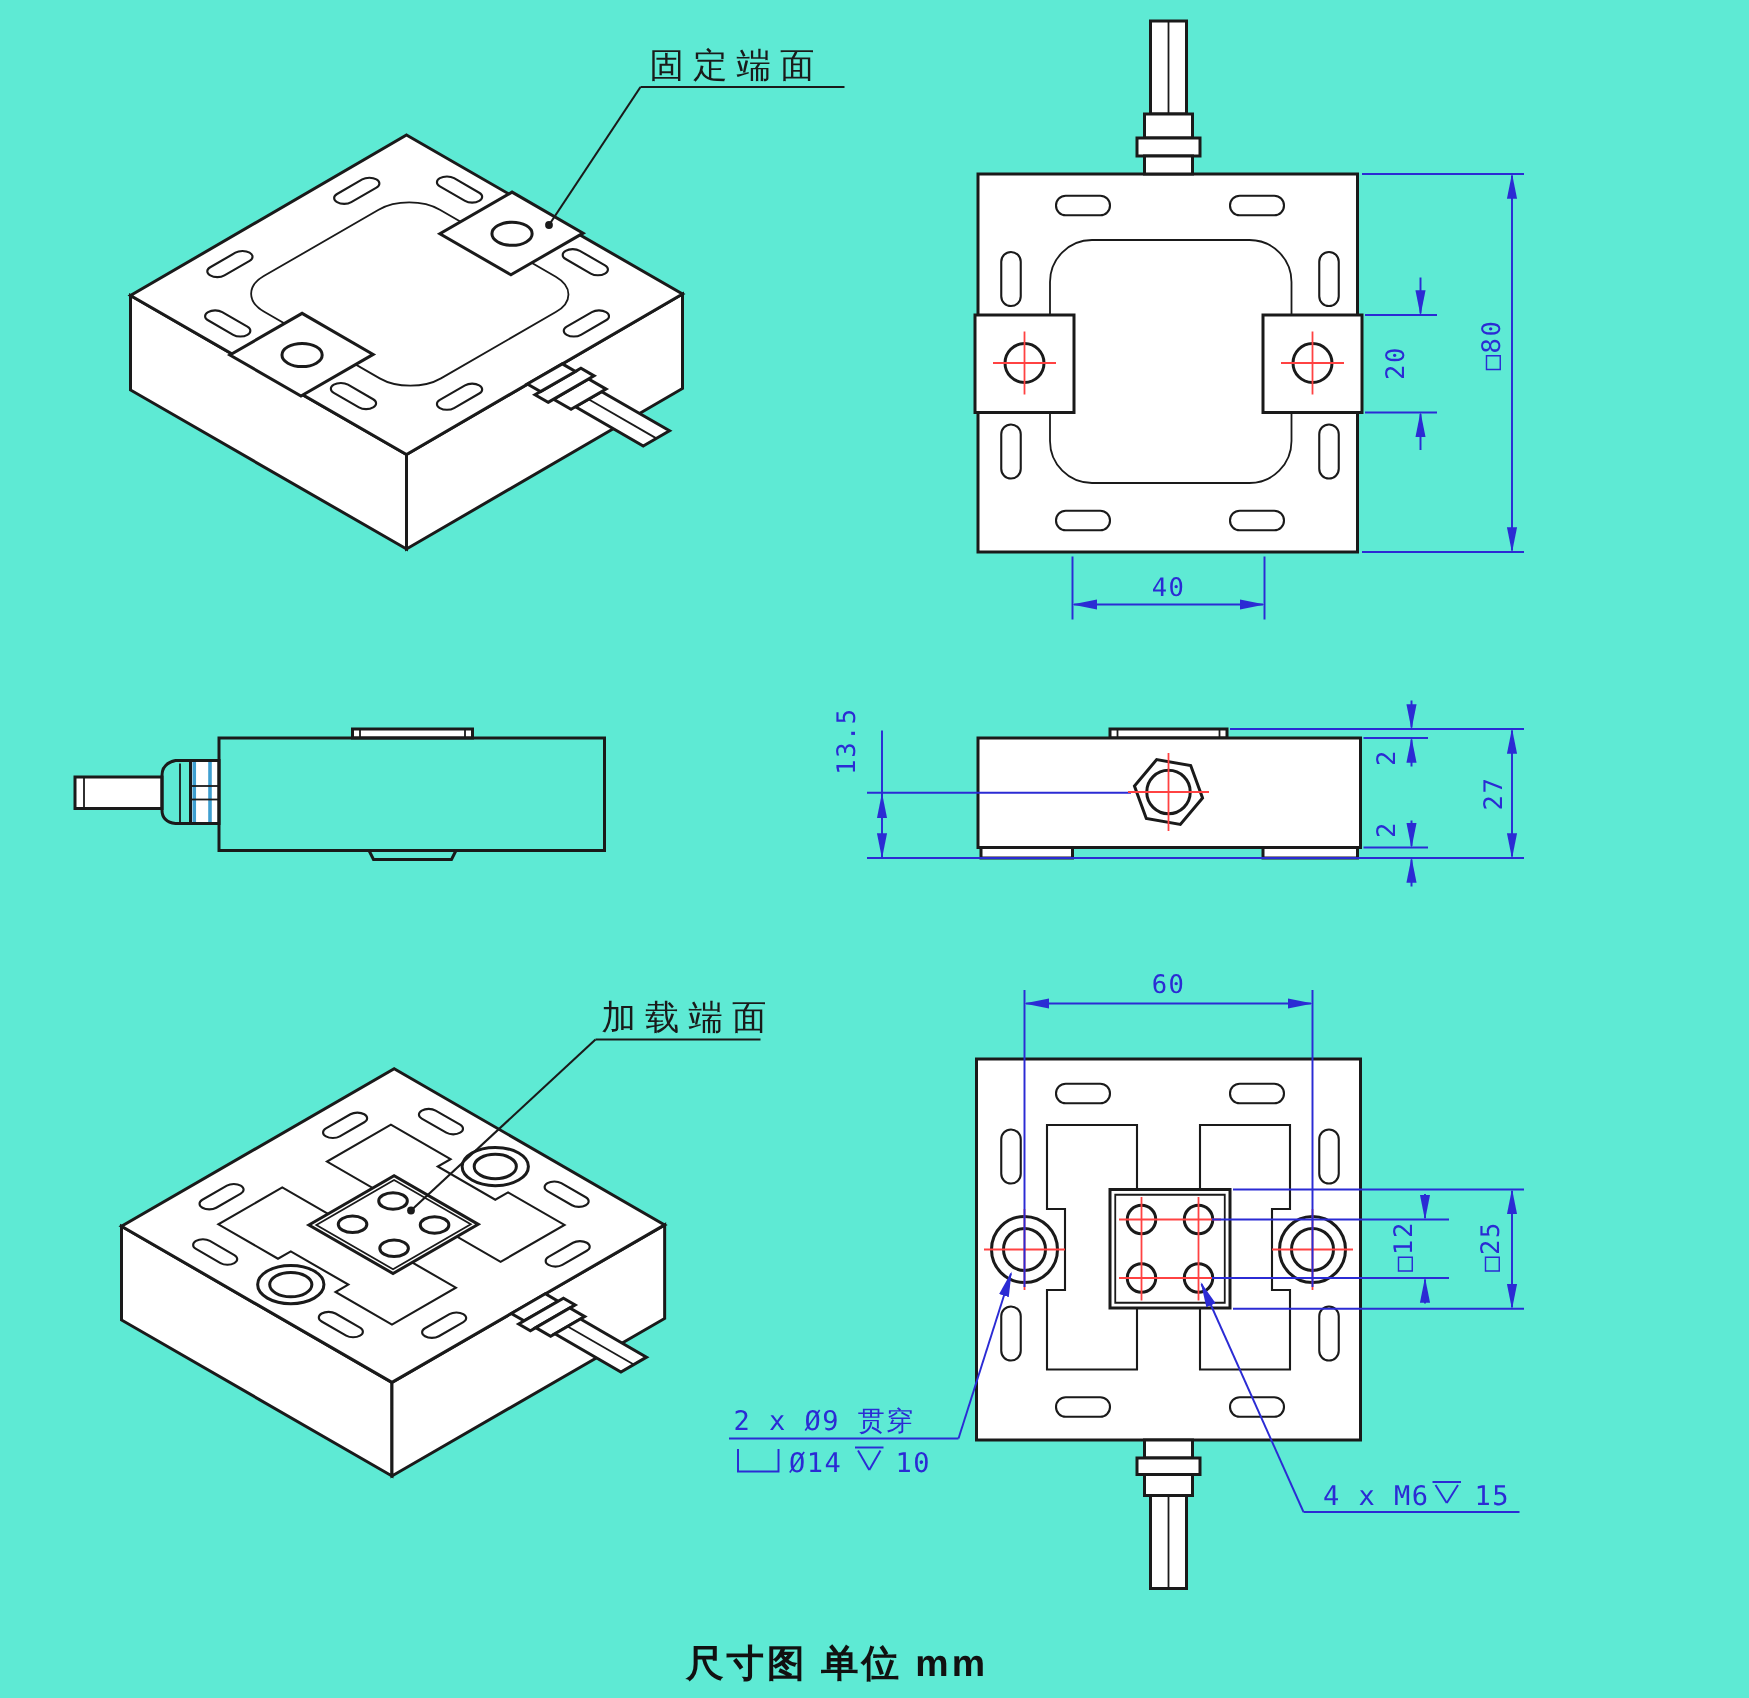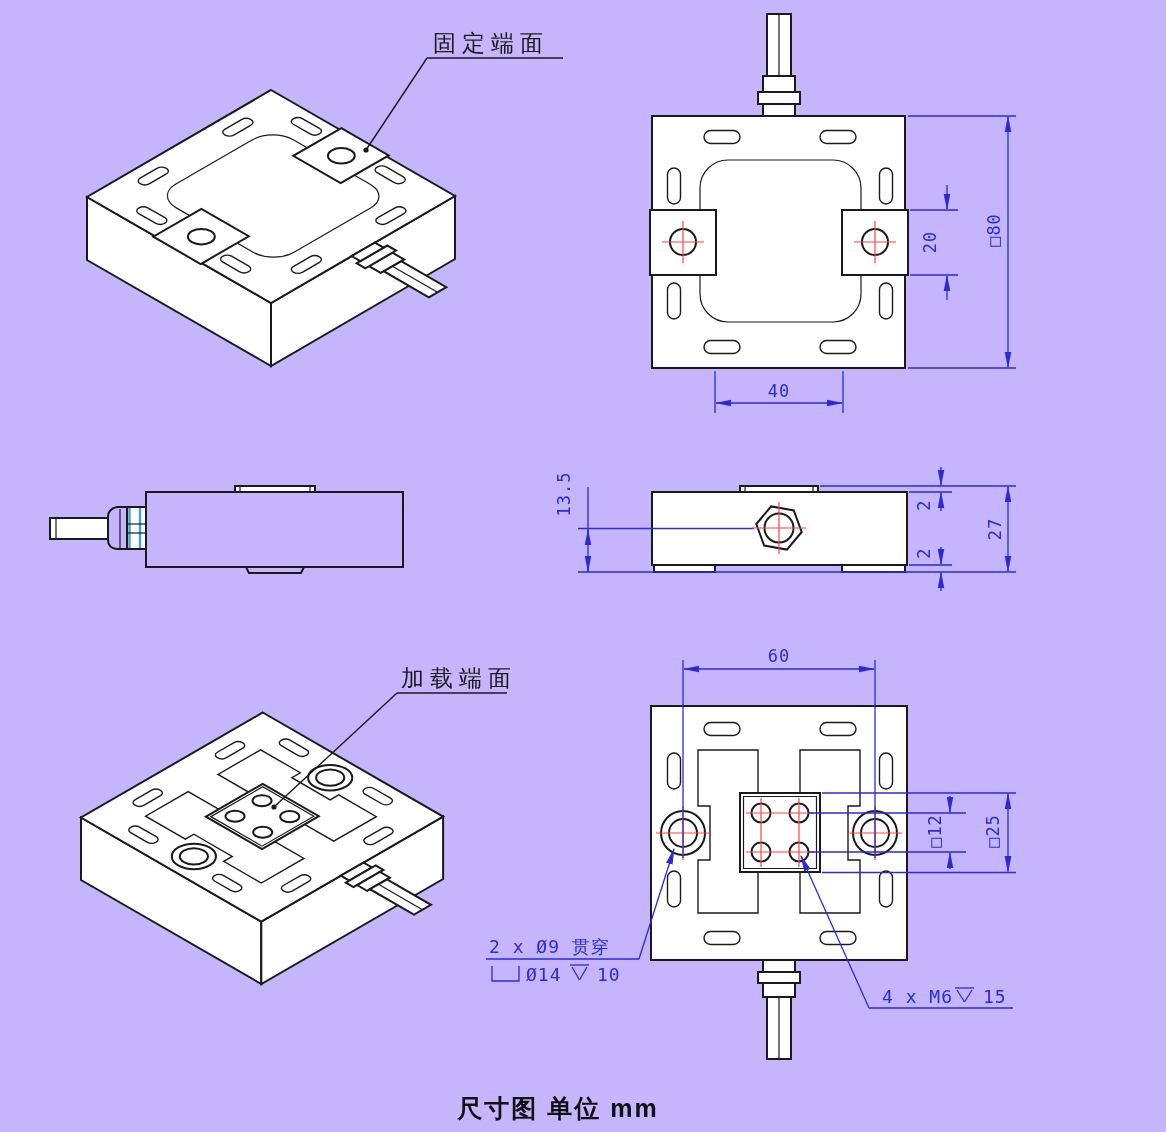--- a/index.html
+++ b/index.html
@@ -1,16 +1,16 @@
 <!DOCTYPE html>
 <html><head>
 <meta charset="utf-8">
 <style>
   html,body{margin:0;padding:0;background:#ffffff;width:1166px;height:1132px;overflow:hidden;}
-  .canvas{position:relative;width:1166px;height:1132px;background:#c4b5fd;}
+  .canvas{position:relative;width:1166px;height:1132px;background:#5eead4;}
   svg{display:block;}
   .ol{stroke:#1a1a1a;stroke-width:2;fill:none;}
   .olf{stroke:#1a1a1a;stroke-width:2;fill:#ffffff;}
   .thin{stroke:#1a1a1a;stroke-width:1.2;fill:none;}
   .dimln{stroke:#2b2bd4;stroke-width:1.3;fill:none;}
   .red{stroke:#ff4242;stroke-width:1.2;fill:none;}
   .cyan{stroke:#3f9fd0;stroke-width:2.4;fill:none;}
   .blk{stroke:#1a1a1a;stroke-width:1.4;fill:none;}
   text.dim{font-family:"DejaVu Sans Mono",monospace;font-size:17px;fill:#2b2bd4;letter-spacing:1px;}
   text.callout{font-family:"DejaVu Sans Mono",monospace;font-size:18px;fill:#2b2bd4;letter-spacing:1px;}

